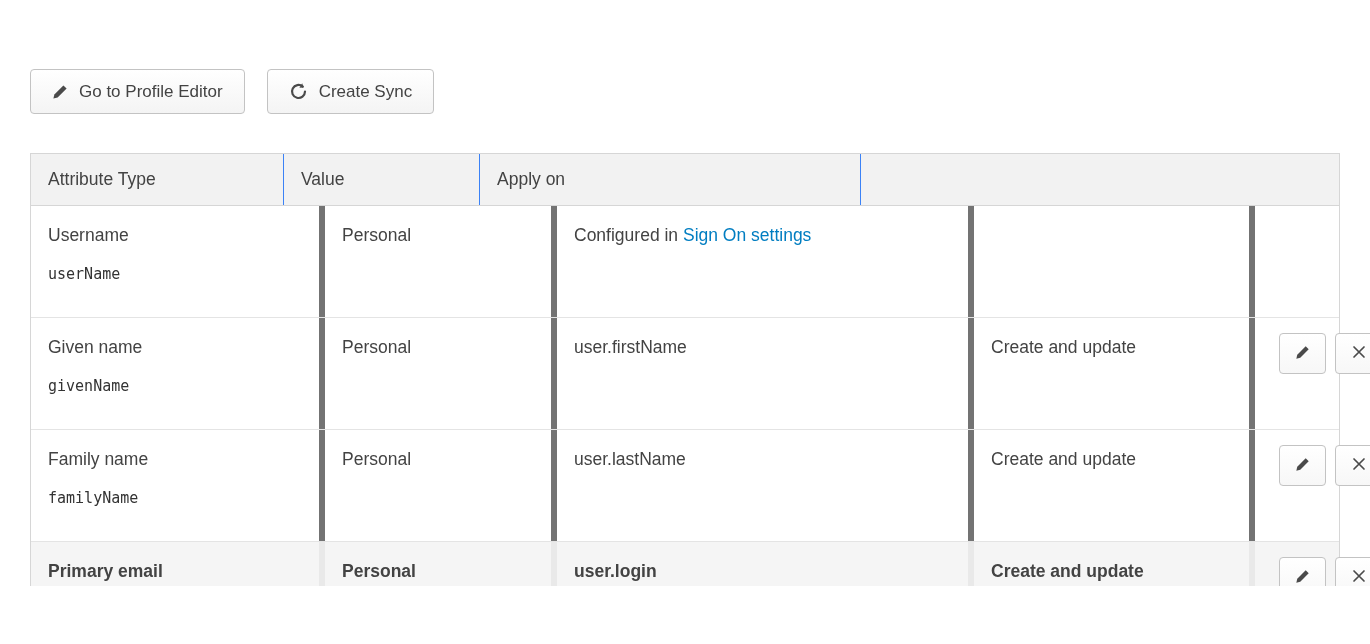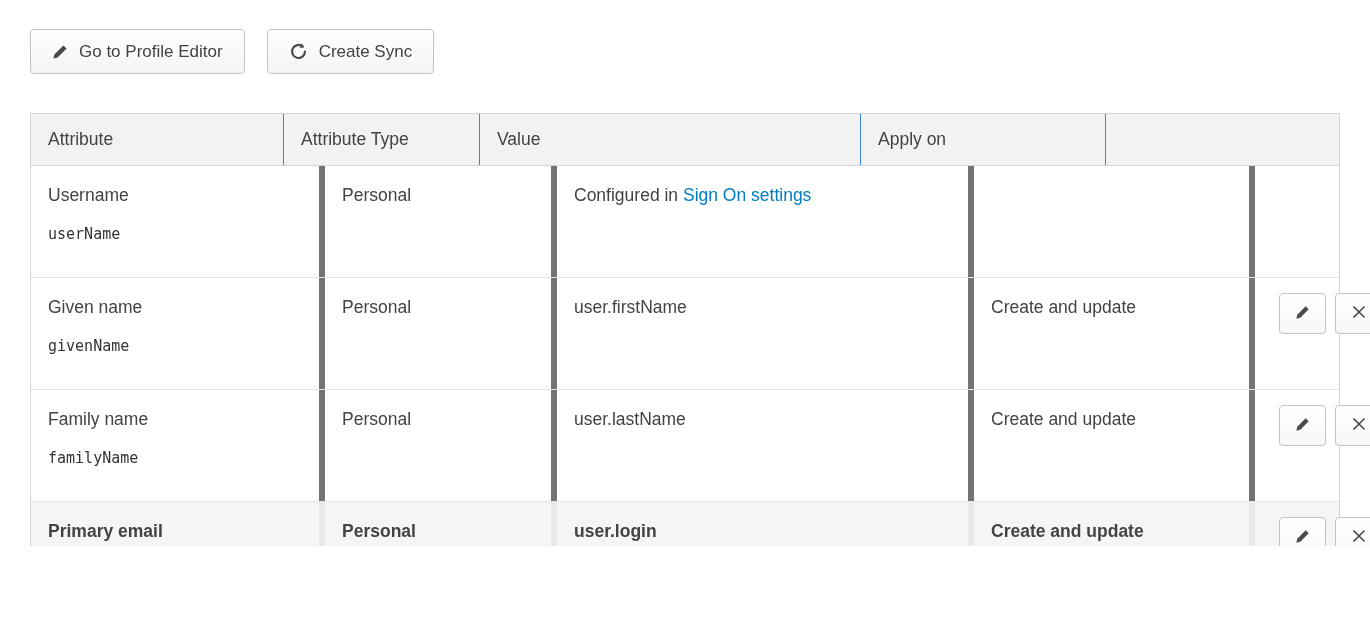--- a/index.html
+++ b/index.html
@@ -7,20 +7,21 @@
   body {
     font-family: "Liberation Sans", sans-serif;
     color: #434343;
   }
   .page {
     position: relative;
     width: 1370px;
     height: 546px;
     overflow: hidden;
     background: #ffffff;
+    margin-top: 40px;
   }
 
   
   .toolbar {
     display: flex;
     gap: 22px;
     padding: 29px 0 0 30px;
   }
   .btn {
     display: inline-flex;
@@ -127,21 +128,20 @@
           <path d="M13.2 1.2 L14.6 5.4 L10.4 5.8 Z" fill="#4a4a4a"></path>
         </svg>
       </span>
       <span>Create Sync</span>
     </button>
   </div>
 
   <div class="table">
 
     <div class="grid-row thead">
-      <div class="th">Attribute</div>
       <div class="th">Attribute Type</div>
       <div class="th">Value</div>
       <div class="th">Apply on</div>
       <div class="th"></div>
     </div>
 
     <div class="grid-row tr">
       <div class="td">
         <div class="attr-label">Username</div>
         <div class="attr-name">userName</div>

